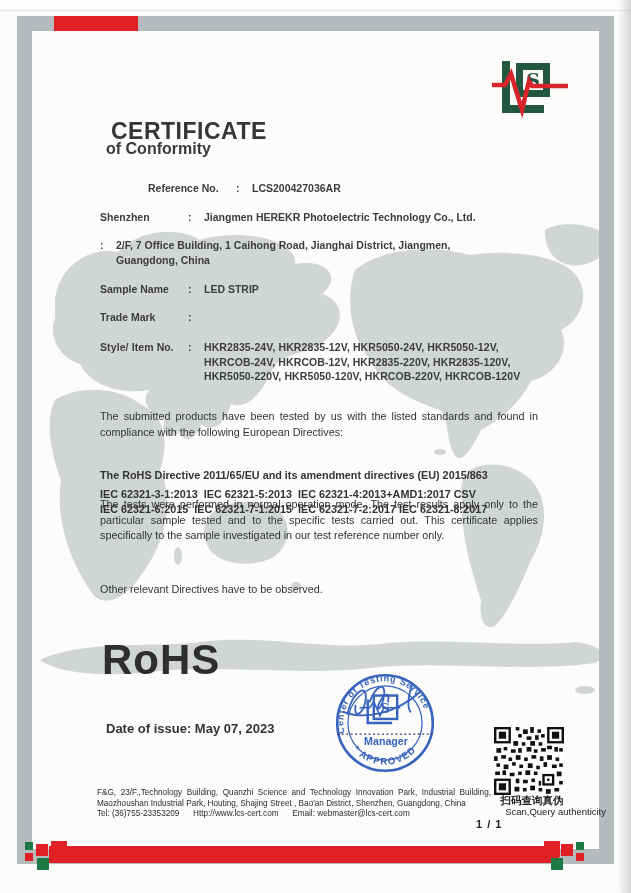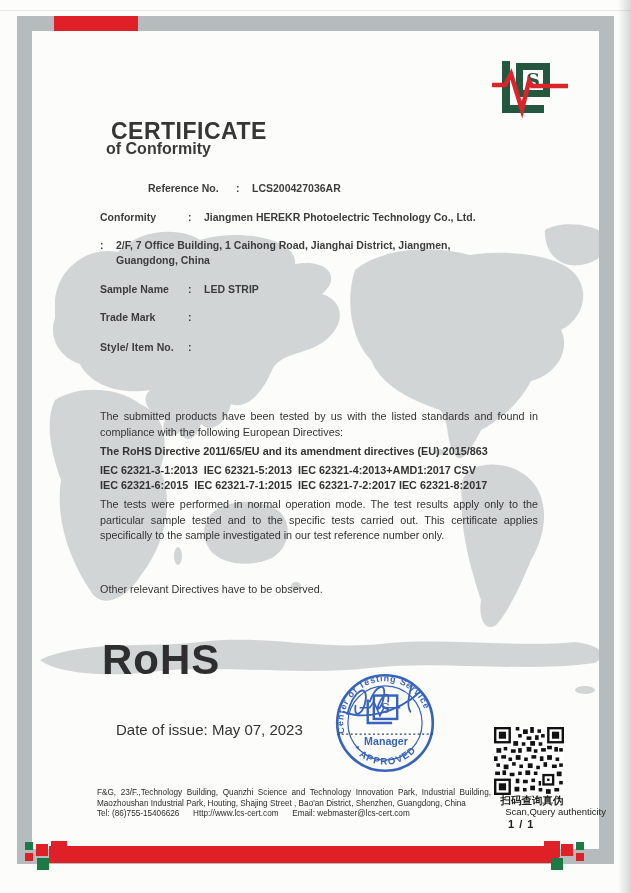--- a/index.html
+++ b/index.html
@@ -26,38 +26,38 @@
 
   .field-row{position:absolute;left:100px;width:452px;display:flex;font-size:10.5px;font-weight:700;line-height:14.5px;color:#3c3c3c;}
   .field-label{width:88px;flex:none;}
   .field-colon{width:16px;flex:none;}
   .field-value{flex:1;white-space:pre-line;}
   .row-ref{top:181px;padding-left:48px;} .row-app{top:210px;} .row-addr{top:238px;}
   .row-sample{top:282px;} .row-trade{top:310px;} .row-style{top:340px;letter-spacing:0.1px;}
 
   .para{position:absolute;left:100px;width:438px;font-size:10.8px;line-height:16px;color:#333;margin:0;}
   .just{text-align:justify;}
-  .bold{font-weight:700;}
+  .bold{font-weight:700;margin-top:24px;}
   .prewrap{white-space:pre-wrap;}
   .p-intro{top:408px;}
   .p-directive{top:443px;}
   .p-standards{top:463px;line-height:15px;}
   .p-tests{top:497px;line-height:15.5px;}
   .p-markings{top:546px;line-height:15.5px;}
   .p-other{top:581px;}
 
   .rohs-mark{position:absolute;left:102px;top:636px;font-size:42px;font-weight:700;color:#2e2e2e;letter-spacing:1px;}
-  .date-line{position:absolute;left:106px;top:721px;font-size:15px;font-weight:400;color:#333;margin-left:10px;}
+  .date-line{position:absolute;left:106px;top:721px;font-size:13px;font-weight:700;color:#333;}
 
   .stamp{position:absolute;left:323px;top:661px;opacity:0.93;}
 
   .qr{position:absolute;left:494px;top:727px;width:70px;height:68px;background:#fff;}
   .qr-caption-zh{position:absolute;left:466px;top:794px;width:132px;text-align:center;font-size:10.5px;font-weight:700;color:#222;}
   .qr-caption-en{position:absolute;left:458px;top:806px;width:148px;text-align:right;font-size:9.5px;color:#222;}
-  .page-number{position:absolute;left:476px;top:818px;font-size:11px;font-weight:700;color:#222;letter-spacing:1px;margin-left:32px;}
+  .page-number{position:absolute;left:476px;top:818px;font-size:11px;font-weight:700;color:#222;letter-spacing:1px;}
 
   .footer{position:absolute;left:97px;top:788px;width:394px;color:#2c2c2c;}
   .footer-company{font-size:9.4px;line-height:11px;}
   .footer-addr1{font-size:8.2px;line-height:10.5px;text-align:justify;text-align-last:justify;}
   .footer-addr2{font-size:8.2px;line-height:10.5px;}
   .footer-contact{font-size:8.2px;line-height:10.5px;white-space:pre-wrap;}
 </style>
 </head>
 <body>
 
@@ -108,41 +108,44 @@
 
     <h1 class="cert-title">CERTIFICATE</h1>
     <h2 class="cert-subtitle">of Conformity</h2>
 
     <div class="field-row row-ref">
       <span class="field-label">Reference No.</span>
       <span class="field-colon">:</span>
       <span class="field-value">LCS200427036AR</span>
     </div>
     <div class="field-row row-app">
-      <span class="field-label">Conformity</span>
+      <span class="field-label">Shenzhen</span>
       <span class="field-colon">:</span>
       <span class="field-value">Jiangmen HEREKR Photoelectric Technology Co., Ltd.</span>
     </div>
     <div class="field-row row-addr">
       <span class="field-colon">:</span>
       <span class="field-value">2/F, 7 Office Building, 1 Caihong Road, Jianghai District, Jiangmen,
 Guangdong, China</span>
     </div>
     <div class="field-row row-sample">
       <span class="field-label">Sample Name</span>
       <span class="field-colon">:</span>
       <span class="field-value">LED STRIP</span>
     </div>
     <div class="field-row row-trade">
       <span class="field-label">Trade Mark</span>
       <span class="field-colon">:</span>
     </div>
     <div class="field-row row-style">
       <span class="field-label">Style/ Item No.</span>
       <span class="field-colon">:</span>
+      <span class="field-value">HKR2835-24V,  HKR2835-12V,  HKR5050-24V, HKR5050-12V,
+HKRCOB-24V, HKRCOB-12V,   HKR2835-220V, HKR2835-120V,
+HKR5050-220V, HKR5050-120V, HKRCOB-220V, HKRCOB-120V</span>
     </div>
 
     <p class="para just p-intro">The submitted products have been tested by us with the listed standards and found in compliance with the following European Directives:</p>
     <p class="para bold p-directive">The RoHS Directive 2011/65/EU and its amendment directives (EU) 2015/863</p>
     <p class="para bold prewrap p-standards">IEC 62321-3-1:2013  IEC 62321-5:2013  IEC 62321-4:2013+AMD1:2017 CSV
 IEC 62321-6:2015  IEC 62321-7-1:2015  IEC 62321-7-2:2017 IEC 62321-8:2017</p>
     <p class="para just p-tests">The tests were performed in normal operation mode. The test results apply only to the particular sample tested and to the specific tests carried out. This certificate applies specifically to the sample investigated in our test reference number only.</p>
     <p class="para p-other">Other relevant Directives have to be observed.</p>
 
     <div class="rohs-mark">RoHS</div>
@@ -256,18 +259,18 @@
           <rect x="44" y="44" width="2" height="2"></rect>
       </g>
     </svg>
     <div class="qr-caption-zh">扫码查询真伪</div>
     <div class="qr-caption-en">Scan,Query authenticity</div>
     <div class="page-number">1 / 1</div>
 
     <div class="footer">
       <div class="footer-addr1">F&amp;G, 23/F.,Technology Building, Quanzhi Science and Technology Innovation Park, Industrial Building,</div>
       <div class="footer-addr2">Maozhoushan Industrial Park, Houting, Shajing Street , Bao'an District, Shenzhen, Guangdong, China</div>
-      <div class="footer-contact">Tel: (86)755-15406626      Http://www.lcs-cert.com      Email: webmaster@lcs-cert.com</div>
+      <div class="footer-contact">Tel: (36)755-23353209      Http://www.lcs-cert.com      Email: webmaster@lcs-cert.com</div>
     </div>
   </div>
 
   <div class="scan-edge"></div>
 </div>
 
 </body></html>

